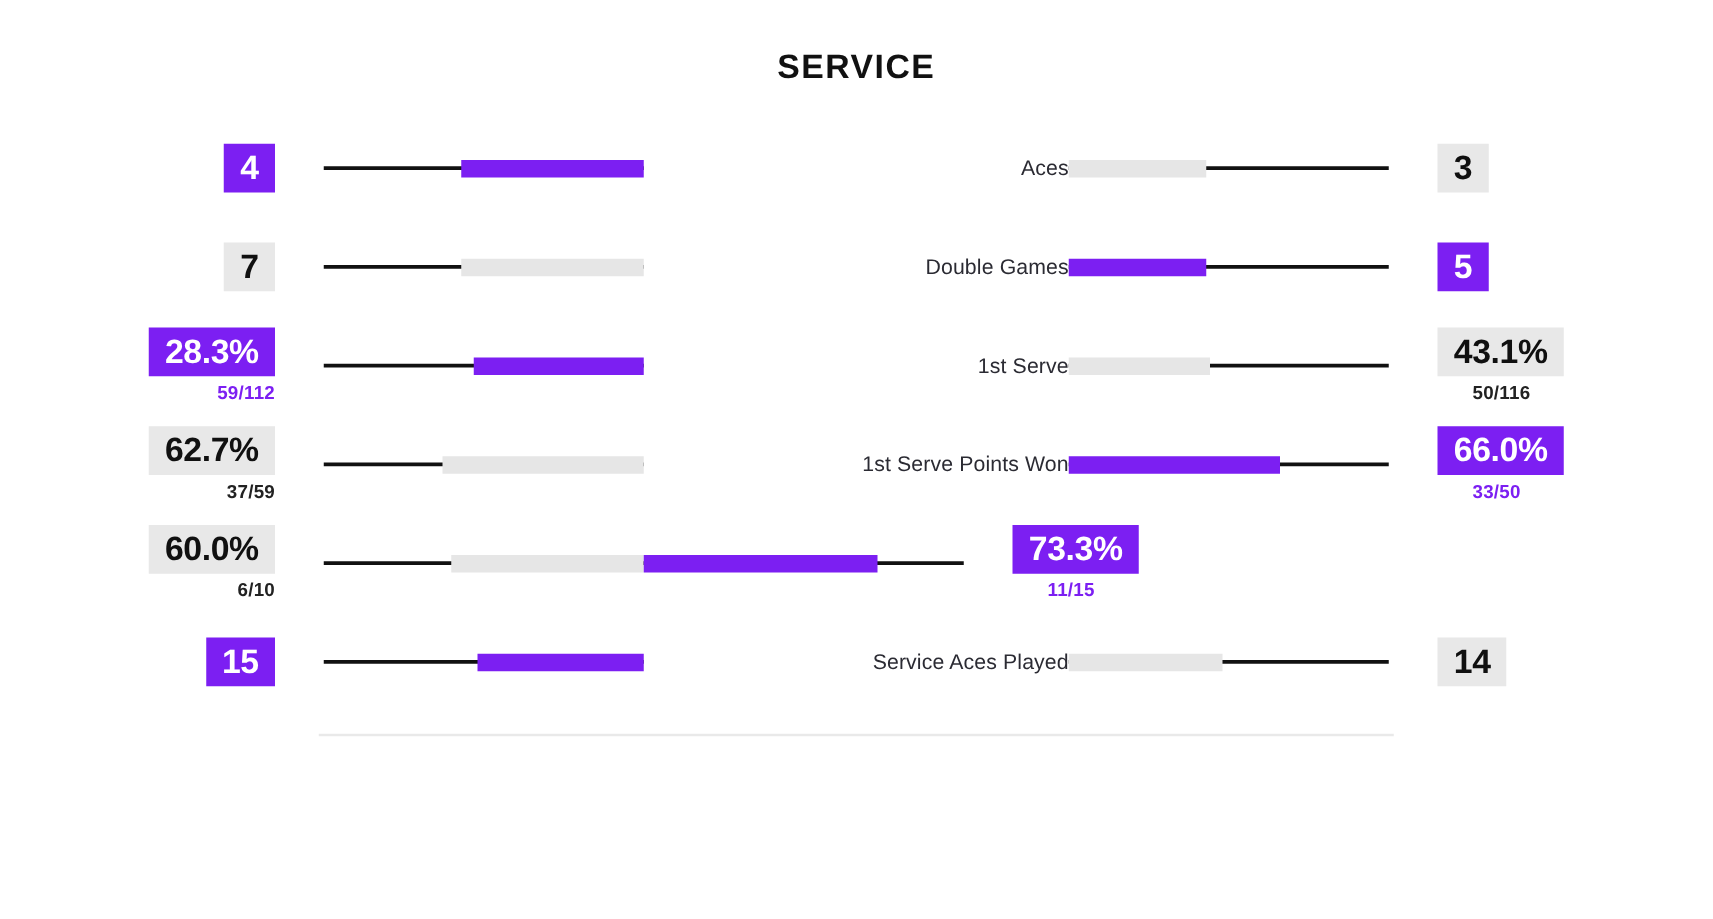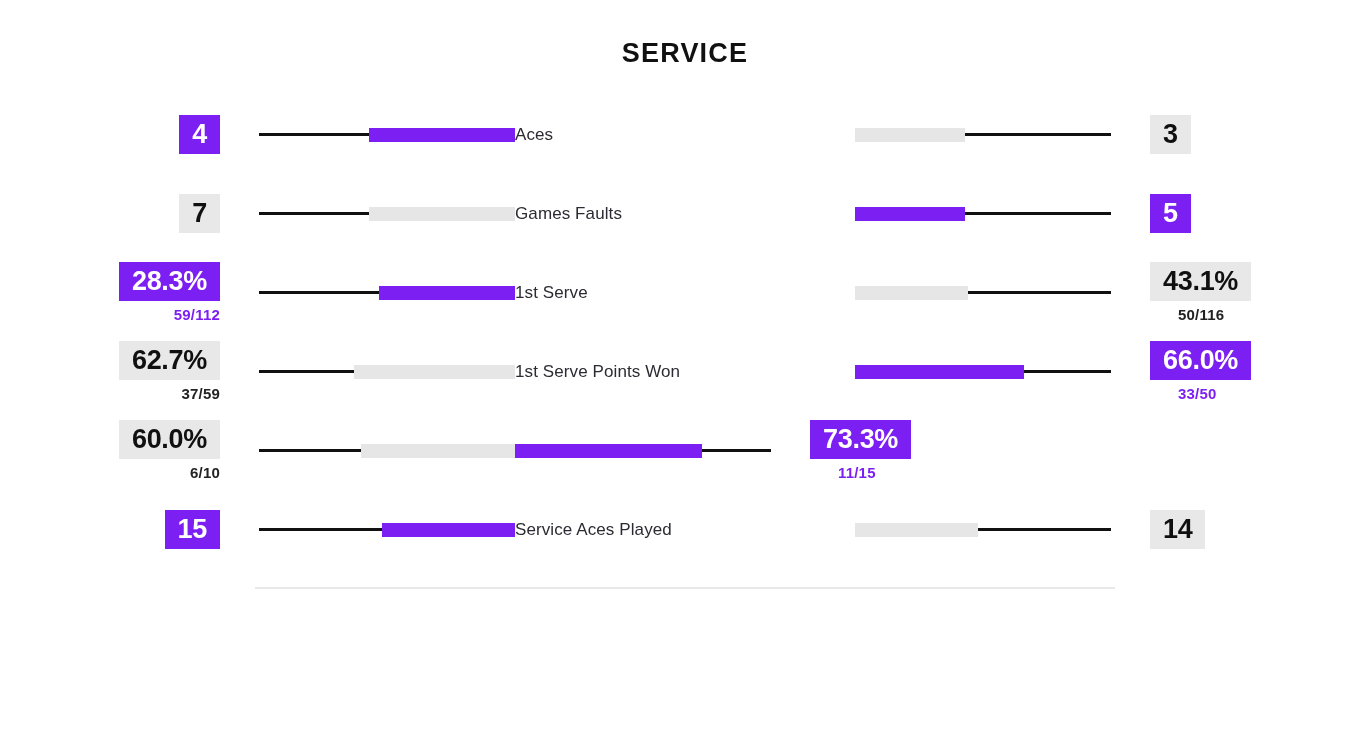--- a/index.html
+++ b/index.html
@@ -122,21 +122,21 @@
     height: 14px;
     background: #7c1ff2;
   }
   .bar-fill.lose { background: #e6e6e6; }
   .bar-track.anchor-right .bar-fill { right: 0; }
   .bar-track.anchor-left  .bar-fill { left: 0; }
 
   
   .label-cell {
     width: 340px;
-    text-align: left;
+    text-align: right;
     font-size: 17px;
     font-weight: 400;
     color: #2b2b33;
     letter-spacing: 0.1px;
   }
 
   .divider {
     width: 860px;
     height: 2px;
     background: #e9e9e9;
@@ -175,21 +175,21 @@
       <div class="stat-row">
         <div class="side side-left">
           <div class="value-badge lose">7</div>
         </div>
         <div class="bar-cell bar-cell-left">
           <div class="bar-track anchor-right">
             <div class="bar-rule"></div>
             <div class="bar-fill lose" style="width:57%"></div>
           </div>
         </div>
-        <div class="label-cell">Games Faults</div>
+        <div class="label-cell">Double Games</div>
         <div class="bar-cell bar-cell-right">
           <div class="bar-track anchor-left">
             <div class="bar-rule"></div>
             <div class="bar-fill " style="width:43%"></div>
           </div>
         </div>
         <div class="side side-right">
           <div class="value-badge win">5</div>
         </div>
       </div>

